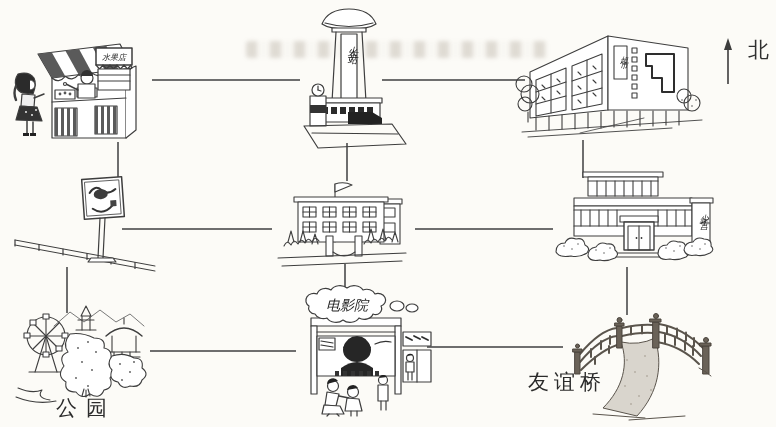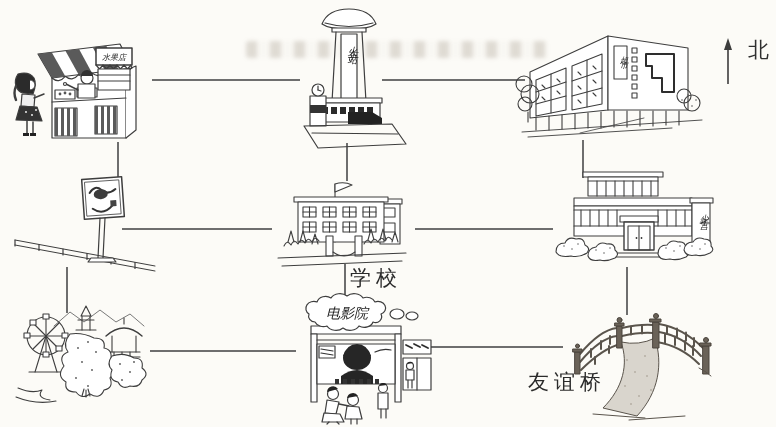--- a/index.html
+++ b/index.html
@@ -278,21 +278,20 @@
 
       <path d="M12,66 q3,-7 7,-1 q3,-7 7,-1 q3,-7 7,-1 q3,-7 7,-1 q3,-7 7,-1"></path>
       <path d="M92,64 q3,-7 7,-1 q3,-7 7,-1 q3,-7 7,-1 q3,-7 7,-1"></path>
       <path d="M16,62 l3,-11 l3,11 M28,62 l3,-11 l3,11 M40,64 l3,-10 l3,10"></path>
       <path d="M96,60 l3,-11 l3,11 M108,60 l3,-11 l3,11 M120,62 l3,-10 l3,10"></path>
 
       <line x1="6" y1="78" x2="134" y2="73"></line>
       <line x1="10" y1="86" x2="130" y2="81"></line>
     </svg>
   </figure>
-  <div class="label" style="left:350px;top:264px;">学校</div>
 
   <figure class="illo" style="left:550px;top:168px;width:165px;height:100px;">
     <svg width="165" height="100" viewBox="0 0 165 100" fill="none" stroke="#3e3e3e" stroke-width="1.1" stroke-linecap="round" stroke-linejoin="round">
 
       <rect x="33" y="4" width="80" height="5" fill="#fff"></rect>
       <rect x="38" y="9" width="70" height="19" fill="#fff"></rect>
       <line x1="38" y1="13" x2="108" y2="13"></line>
       <line x1="47" y1="13" x2="47" y2="28"></line>
         <line x1="56" y1="13" x2="56" y2="28"></line>
       <line x1="65" y1="13" x2="65" y2="28"></line>
@@ -396,22 +395,23 @@
           <circle cx="118" cy="72" r="0.9"></circle>
         <circle cx="110" cy="80" r="0.9"></circle>
           <circle cx="122" cy="62" r="0.9"></circle>
       </g>
       <path d="M70,96 l2,-7 M74,97 l0,-7 M78,96 l-2,-7"></path>
 
       <path d="M6,88 q14,6 24,2 q-6,8 8,10"></path>
       <path d="M4,97 q20,8 40,4"></path>
     </svg>
   </figure>
-
-  <figure class="illo" style="left:295px;top:292px;width:140px;height:132px;">
+  <div class="label" style="left:56px;top:394px;letter-spacing:9px;">公园</div>
+
+  <figure class="illo" style="left:295px;top:284px;width:140px;height:132px;">
     <svg width="140" height="132" viewBox="0 0 140 132" fill="none" stroke="#3e3e3e" stroke-width="1.2" stroke-linecap="round" stroke-linejoin="round">
 
       <rect x="16" y="34" width="90" height="8" fill="#fff"></rect>
       <rect x="16" y="42" width="6" height="68" fill="#fff"></rect>
       <rect x="100" y="42" width="6" height="68" fill="#fff"></rect>
       <line x1="22" y1="48" x2="100" y2="48"></line>
 
       <rect x="22" y="52" width="78" height="40" fill="#fff"></rect>
       <rect x="24" y="54" width="16" height="12"></rect>
       <path d="M26,57 l12,2 M26,61 l12,2" stroke="#333"></path>

